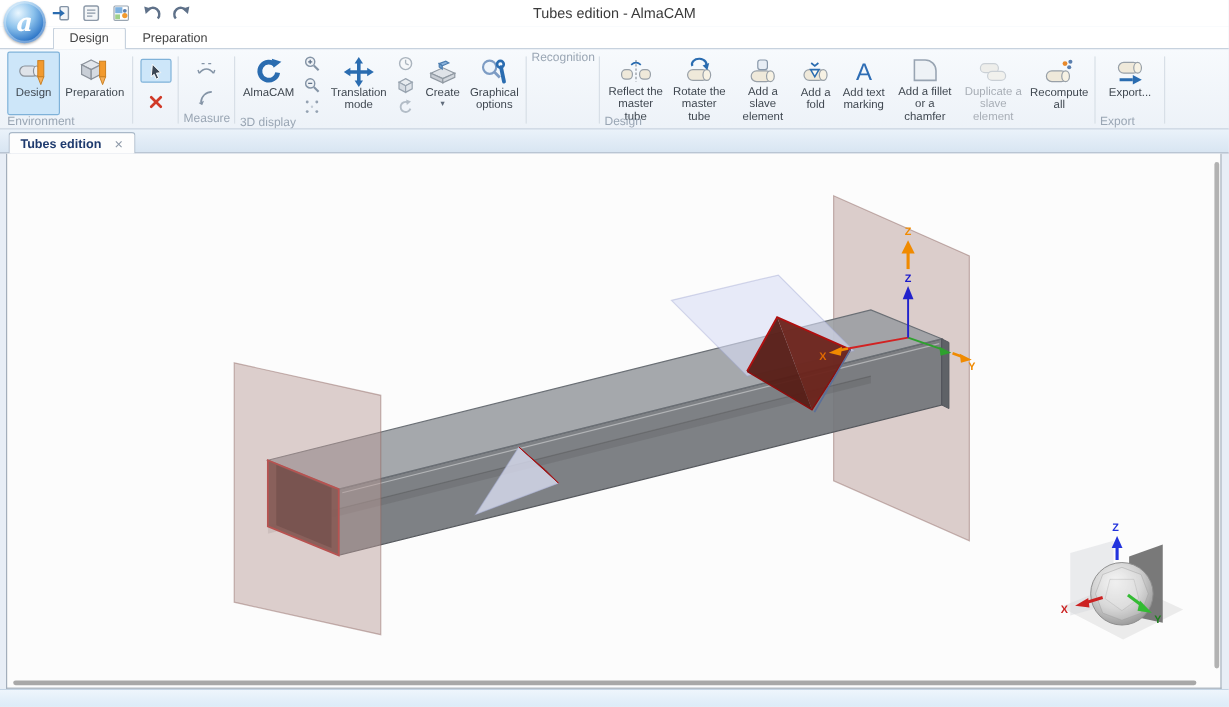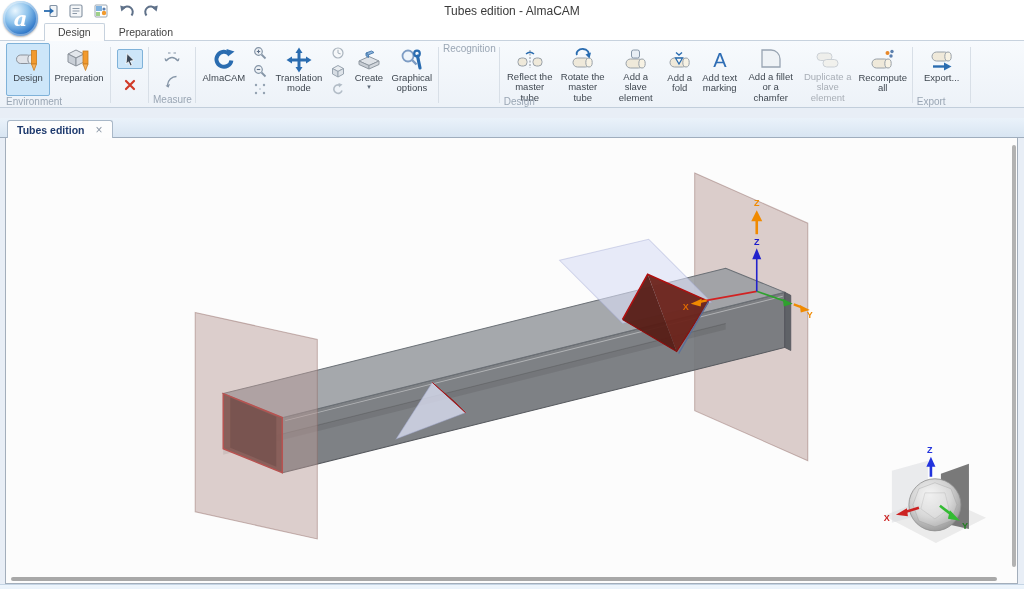--- a/index.html
+++ b/index.html
@@ -45,21 +45,21 @@
   .sbtn { width:22px; height:17px; display:flex; align-items:center; justify-content:center;
     border:1px solid transparent; border-radius:2px; }
   .sbtn.selected { background:#cde6f9; border-color:#7fb2d9; }
   .selcol { display:flex; flex-direction:column; gap:6px; padding:6px 2px 0 2px; }
   .selcol .sbtn { width:26px; height:20px; }
   .mcol { display:flex; flex-direction:column; gap:3px; padding:3px 4px 0 4px; }
   .mcol .sbtn { width:30px; height:21px; }
 
   
   .doctabs { height:20px; background:linear-gradient(#eaf2fa,#d8e5f2);
-    border-bottom:1px solid #9fadbd; display:flex; align-items:flex-end; padding-left:7px;margin-top:10px; }
+    border-bottom:1px solid #9fadbd; display:flex; align-items:flex-end; padding-left:7px; }
   .doctab { background:#fdfdfd; border:1px solid #a9b8c8; border-bottom:none;
     border-radius:3px 3px 0 0; display:flex; align-items:center; gap:11px;
     padding:0 9px; font-size:10.5px; font-weight:bold; color:#1e3a6e;
     height:18px; margin-bottom:-1px; z-index:4; }
   .doctab .close { color:#8d99a8; font-weight:normal; font-size:12px; line-height:1; }
 
   
   .viewport { height:446px; position:relative; background:#e8eef6; }
   .canvas { position:absolute; left:5px; right:6px; top:0; bottom:0;
     background:#fcfcfc; border:1px solid #a3aebb; border-top:none; }
@@ -284,20 +284,21 @@
             <svg width="26" height="26" viewBox="0 0 26 26">
               <circle cx="9" cy="9" r="5.5" fill="#eef4fa" stroke="#7d9cc4" stroke-width="1.8"></circle>
               <line x1="13.2" y1="13.2" x2="17.5" y2="17.5" stroke="#7d9cc4" stroke-width="2.4"></line>
               <circle cx="18" cy="6.5" r="2.8" fill="none" stroke="#2a6cb0" stroke-width="2.2"></circle>
               <path d="M18.5,9 L21,21" stroke="#2a6cb0" stroke-width="3.2" stroke-linecap="round"></path>
             </svg>
           </span>
           <span>Graphical options</span>
         </div>
       </div>
+      <div class="rgroup-label">3D display</div>
     </div>
 
     <div class="rgroup">
       <div class="rgroup-label">Recognition</div>
     </div>
 
     <div class="rgroup">
       <div class="rgroup-content">
         <div class="rbtn" style="width:52px">
           <span class="ricon">

